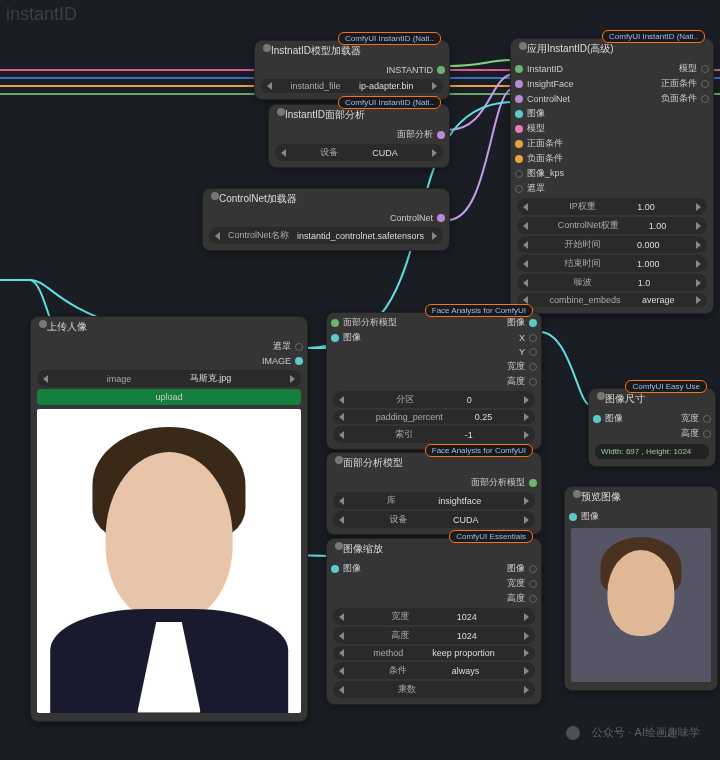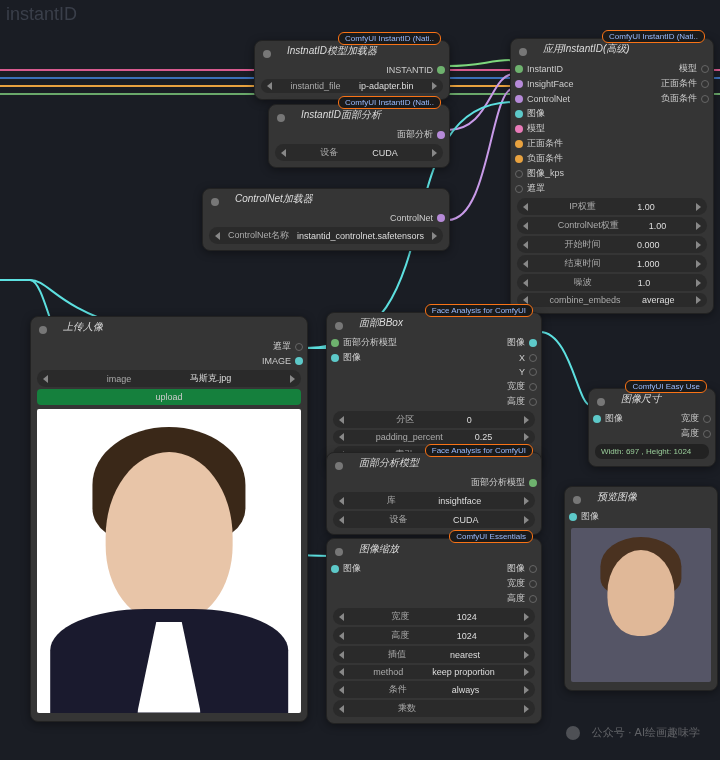--- a/index.html
+++ b/index.html
@@ -23,26 +23,25 @@
 }
 .node {
   position: absolute;
   background: #353535;
   border: 1px solid #222;
   border-radius: 8px;
   box-shadow: 0 2px 8px rgba(0,0,0,0.4);
 }
 .node-header {
   display: flex;
-  align-items: flex-end;
-  gap: 16px;
+  align-items: flex-start;
+  gap: 0;
   padding: 3px 8px;
   font-size: 10px;
   color: #ddd;
-  font-style: italic;
 }
 .collapse-dot {
   width: 8px;
   height: 8px;
   border-radius: 50%;
   background: #777;
   flex-shrink: 0;
 }
 .badge {
   position: absolute;
@@ -434,24 +433,20 @@
       <div class="hair"></div>
       <div class="face-shape"></div>
       <div class="suit"></div>
       <div class="collar"></div>
     </div>
   </div>
 </div>
 
 <div class="node" style="left:326px;top:312px;width:216px">
   <div class="badge">Face Analysis for ComfyUI</div>
-  <div class="node-header">
-    <span class="collapse-dot"></span>
-    <span>面部BBox</span>
-  </div>
   <div class="node-body">
     <div class="io-row">
         <div class="io-left">
           <span class="port green"></span>
           <span>面部分析模型</span>
         </div>
         <div class="io-right">
           <span>图像</span>
           <span class="port cyan"></span>
         </div>
@@ -565,26 +560,20 @@
     <div class="widget">
         <span class="tri tri-l"></span>
         <span class="widget-label">宽度</span>
         <span class="widget-value">1024</span>
         <span class="tri tri-r"></span>
       </div>
     <div class="widget">
         <span class="tri tri-l"></span>
         <span class="widget-label">高度</span>
         <span class="widget-value">1024</span>
-        <span class="tri tri-r"></span>
-      </div>
-    <div class="widget">
-        <span class="tri tri-l"></span>
-        <span class="widget-label">插值</span>
-        <span class="widget-value">nearest</span>
         <span class="tri tri-r"></span>
       </div>
     <div class="widget">
         <span class="tri tri-l"></span>
         <span class="widget-label">method</span>
         <span class="widget-value">keep proportion</span>
         <span class="tri tri-r"></span>
       </div>
     <div class="widget">
         <span class="tri tri-l"></span>

